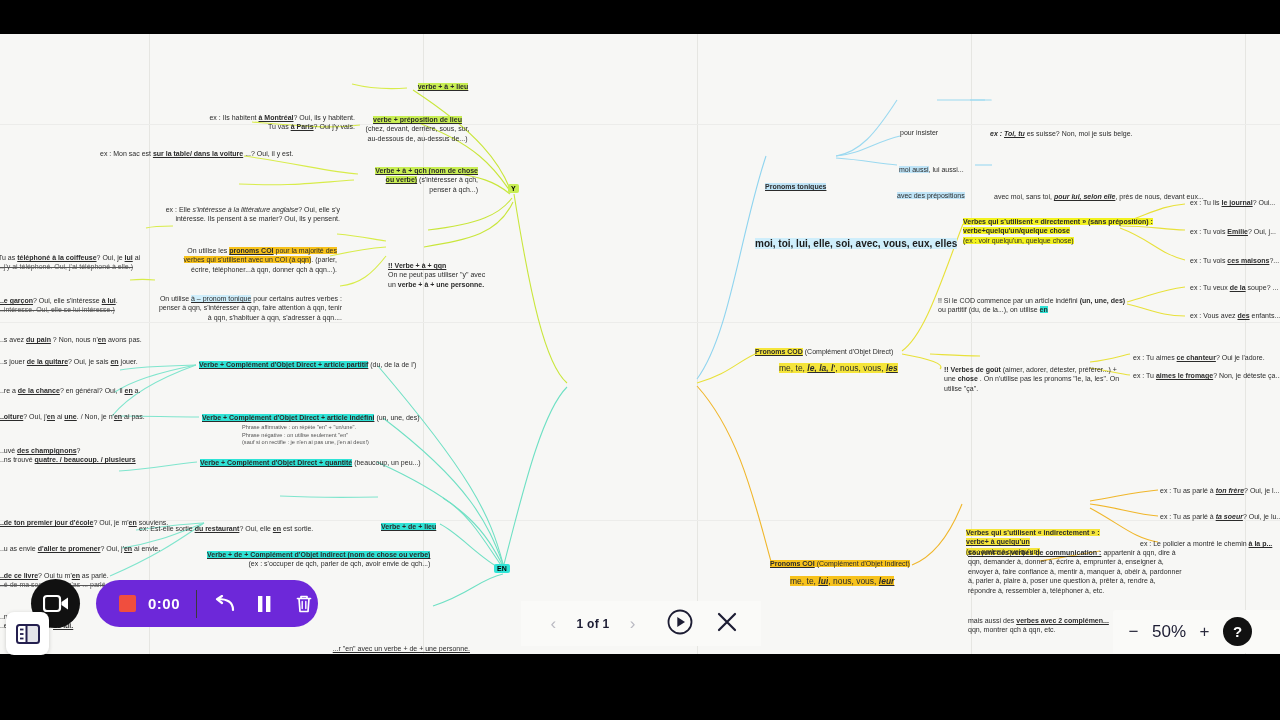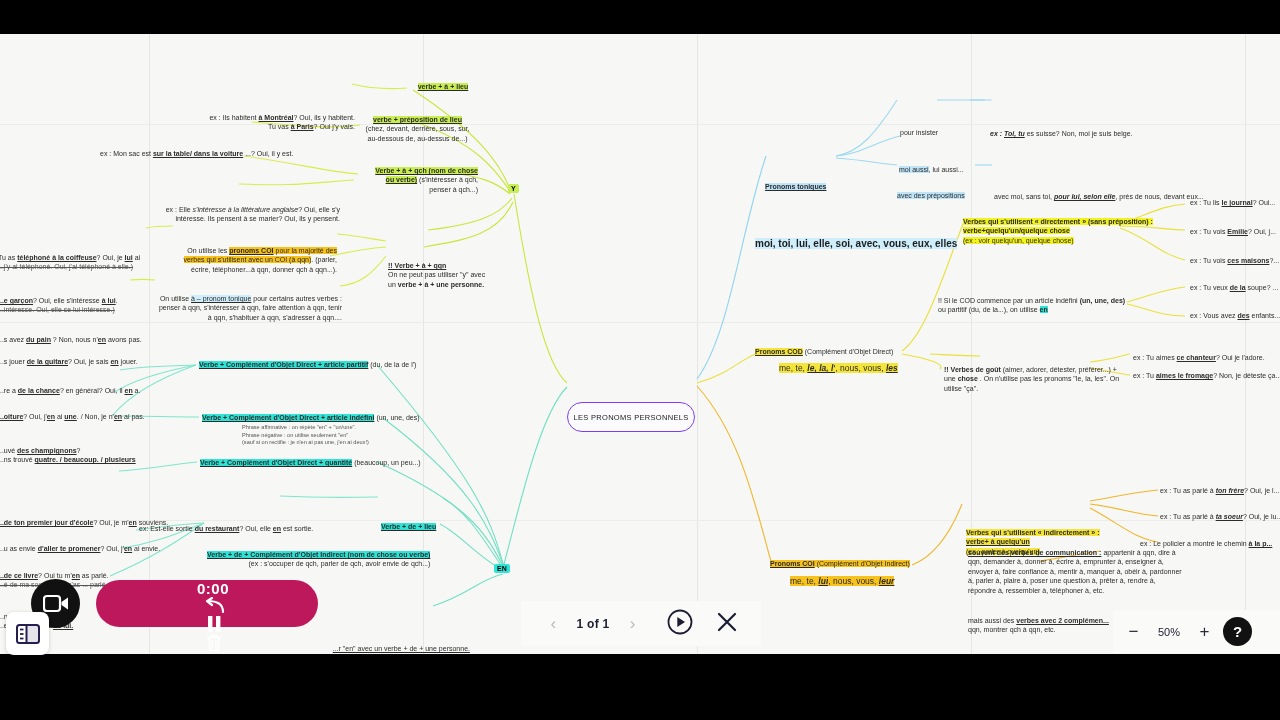--- a/index.html
+++ b/index.html
@@ -50,21 +50,21 @@
 
   svg.links { position:absolute; left:0; top:0; width:1280px; height:620px; pointer-events:none; }
 
   
   .cam-btn {
     position:absolute; left:31px; top:579px; width:49px; height:49px;
     background:#111; border-radius:50%; display:flex; align-items:center; justify-content:center;
   }
   .rec-bar {
     position:absolute; left:96px; top:580px; width:222px; height:47px;
-    background:#be185d; border-radius:24px; display:flex; align-items:center;flex-direction:column;
+    background:#6d28d9; border-radius:24px; display:flex; align-items:center;
   }
   .rec-sq { width:17px; height:17px; background:#f04e3e; border-radius:2px; margin-left:23px; }
   .rec-time { color:#fff; font-size:15px; font-weight:bold; margin-left:12px; letter-spacing:.5px; }
   .rec-div { width:1px; height:28px; background:#3a3a3a; margin-left:16px; }
   .rec-ico { margin-left:14px; display:flex; align-items:center; justify-content:center; width:26px; height:26px; }
 
   .panel-btn {
     position:absolute; left:6px; top:612px; width:43px; height:43px;
     background:#fff; border-radius:8px; display:flex; align-items:center; justify-content:center;
     box-shadow:0 1px 4px rgba(0,0,0,.18);
@@ -76,21 +76,21 @@
   }
   .pager .arrow { font-size:17px; color:#b9b9c2; width:18px; text-align:center; }
   .pager .count { font-size:12px; font-weight:bold; color:#1c1c33; letter-spacing:.3px; }
 
   .zoombar {
     position:absolute; left:1113px; top:610px; width:167px; height:43px;
     background:#fafaf8; display:flex; align-items:center; gap:11px; padding-left:13px;
     border-top-left-radius:3px;
   }
   .zoombar .zb { font-size:17px; color:#2a2a3d; width:15px; text-align:center; cursor:pointer; }
-  .zoombar .zlvl { font-size:11px; color:#1c1c33; width:34px; text-align:center; }
+  .zoombar .zlvl { font-size:17px; color:#1c1c33; width:34px; text-align:center; }
   .help-btn {
     width:29px; height:29px; border-radius:50%; background:#111; color:#fff;
     display:flex; align-items:center; justify-content:center; font-size:15px; font-weight:bold;
   }
 </style>
 </head>
 <body>
 
 <div id="screen">
 
@@ -171,21 +171,20 @@
         <path d="M1090,334 C1110,337 1120,340 1130,341" stroke="#e8e13a"></path>
 
         <path d="M912,531 C935,522 950,500 962,470" stroke="#f0b62a"></path>
         <path d="M1090,467 C1120,462 1135,458 1158,456" stroke="#f0b62a"></path>
         <path d="M1090,470 C1120,474 1135,480 1158,482" stroke="#f0b62a"></path>
         <path d="M1090,474 C1120,490 1135,505 1158,508" stroke="#f0b62a"></path>
         <path d="M1040,527 C1060,524 1080,520 1100,517" stroke="#f0b62a"></path>
       </g>
     </svg>
 
-    <div id="central">LES PRONOMS PERSONNELS</div>
 
     <div class="pill hl-gr" style="left:508px; top:150px;">Y</div>
     <div class="pill hl-c" style="left:494px; top:530px;">EN</div>
 
     <div class="node ctr" style="left:408px; top:48px; width:70px;">
       <span class="hl-gr bu">verbe  + à + lieu</span>
     </div>
 
     <div class="node ctr" style="left:355px; top:81px; width:125px;">
       <div><span class="hl-gr bu">verbe + préposition de lieu</span></div>

